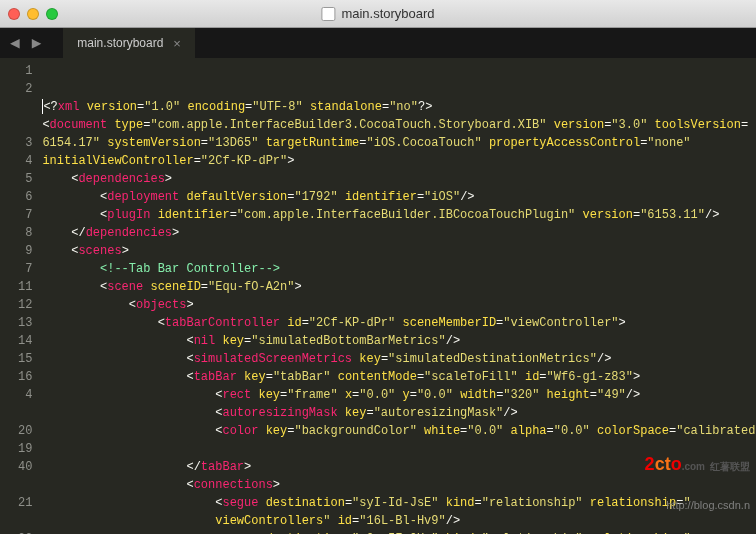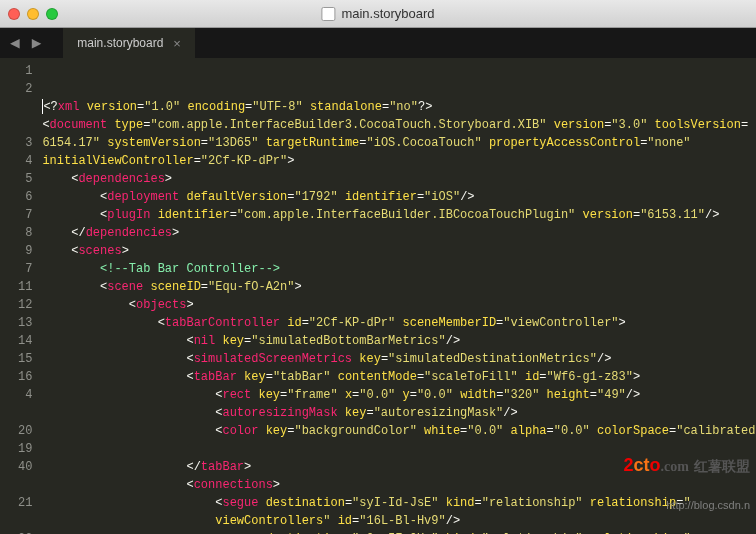--- a/index.html
+++ b/index.html
@@ -25,21 +25,21 @@
 .t { color: #f92672; text-align: center; }
 .a { color: #fde047; }
 .s { color: #e6db74; }
 .p { color: #f8f8f2; }
 .c { color: #86efac; }
 .watermark { position: absolute; right: 6px; bottom: 20px; color: #888; font-size: 11px; font-family: sans-serif; opacity: 0.9; margin-top: 44px; }
 .logo { position: absolute; right: 6px; bottom: 40px; font-family: Arial, sans-serif; font-size: 18px; font-weight: bold; }
 .logo .l1 { color: #e00; }
 .logo .l2 { color: #f97316; }
 .logo .l3 { color: #e00; }
-.logo .l4 { color: #555; font-size: 14px; font-family: Liberation Serif, serif; }
+.logo .l4 { color: #555; font-size: 10px; }
 </style>
 </head>
 <body>
 
 <div class="titlebar">
   <div class="traffic">
     <div class="dot red"></div>
     <div class="dot yellow"></div>
     <div class="dot green"></div>
   </div>

